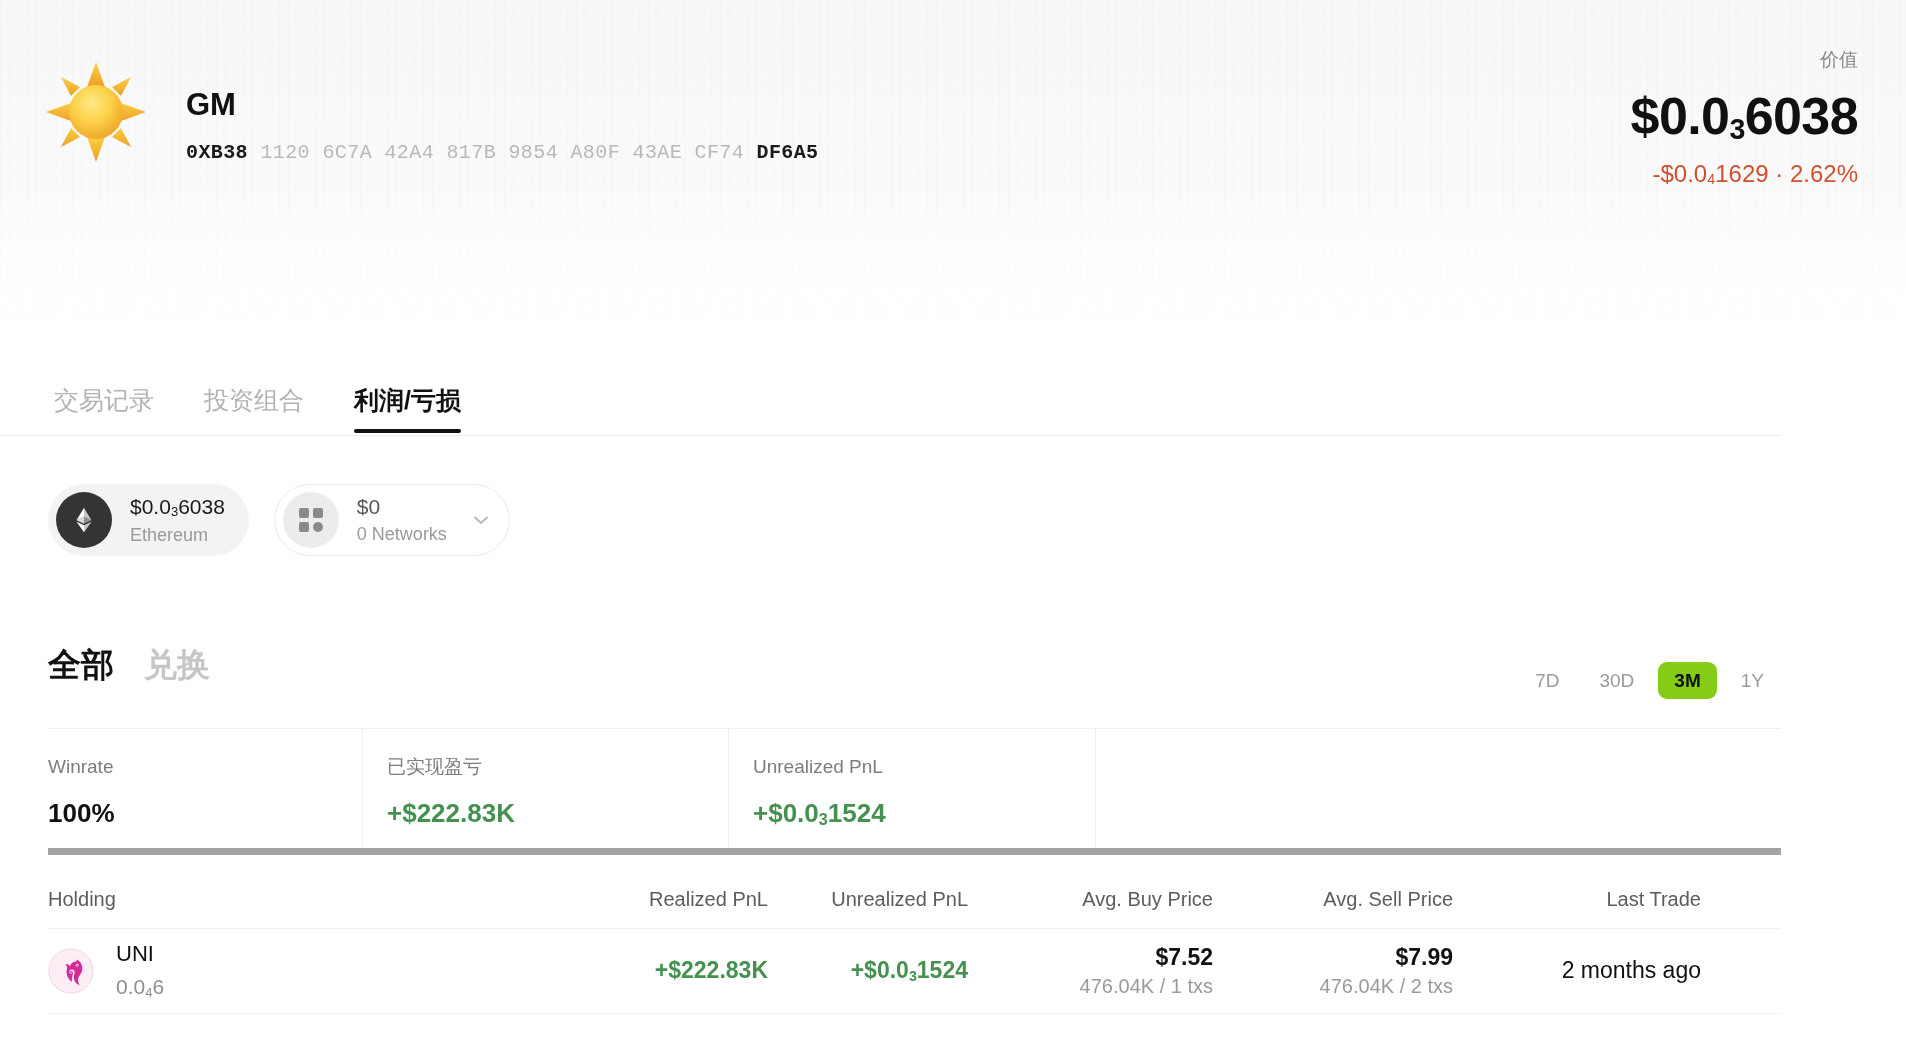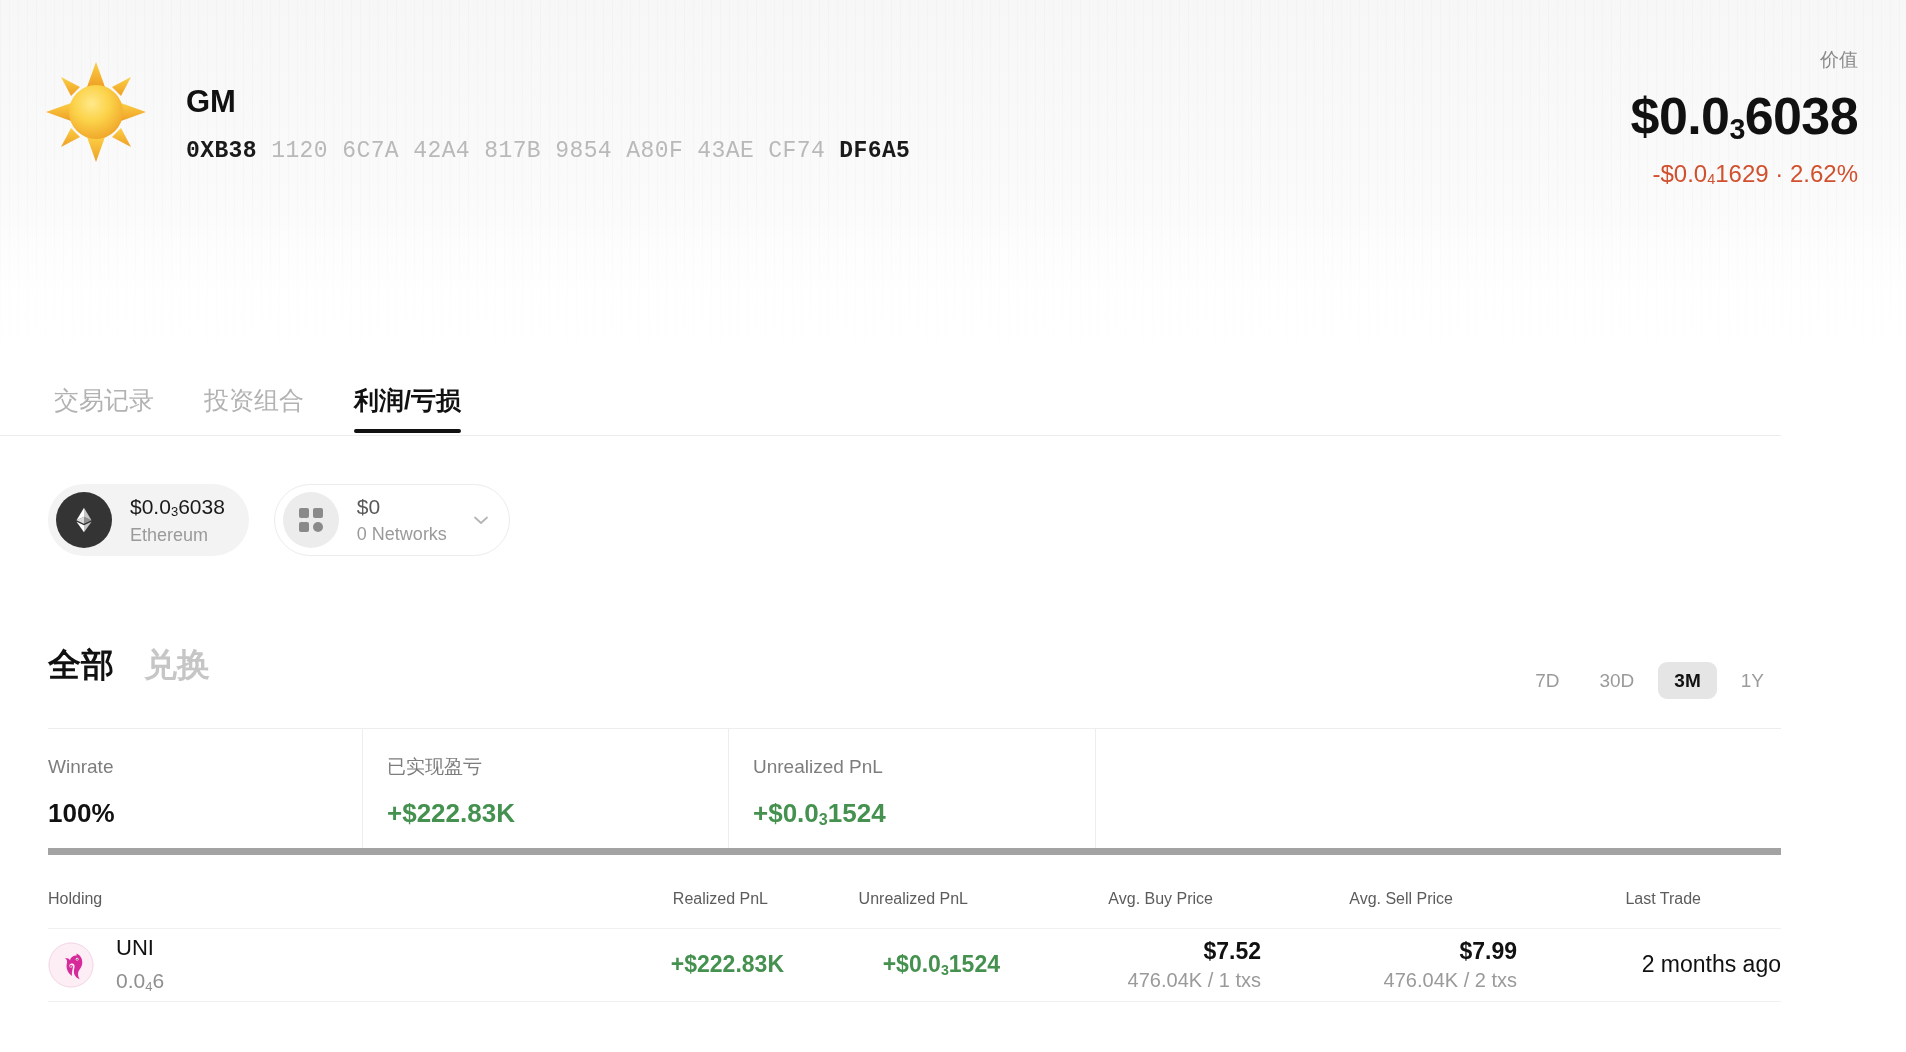--- a/index.html
+++ b/index.html
@@ -29,21 +29,21 @@
 
   
   .identity { position:absolute; left:44px; top:60px; display:flex; align-items:flex-end; }
   .sun-icon { width:104px; height:104px; position:relative; flex:0 0 104px; }
   .sun-icon svg { display:block; width:104px; height:104px; }
   .id-text { margin-left:38px; padding-top:10px; }
   .gm-title {
     font-size:31px; font-weight:bold; letter-spacing:-0.2px; color:#111111; line-height:1;
   }
   .address {
-    margin-top:21px; font-size:23px; letter-spacing:0.4px;
+    margin-top:21px; font-size:20px; letter-spacing:0.4px;
     font-family:"Liberation Mono", monospace; color:#b9b9b9; white-space:nowrap;
   }
   .address .hl { color:#1a1a1a; font-weight:bold; }
 
   
   .value-block { position:absolute; right:48px; top:50px; text-align:right; }
   .value-label { font-size:19px; color:#8a8a8a; line-height:1; }
   .value-main {
     margin-top:21px; font-size:52px; font-weight:bold; color:#111111;
     line-height:1; letter-spacing:-0.6px; white-space:nowrap;
@@ -97,45 +97,45 @@
   .filter {
     font-size:33px; font-weight:bold; color:#c6c6c6; line-height:1; cursor:pointer;
   }
   .filter.active { color:#111111; }
 
   .ranges { position:absolute; right:126px; top:662px; display:flex; align-items:center; gap:8px; }
   .range {
     font-size:19px; color:#9a9a9a; padding:9px 16px; border-radius:9px;
     line-height:1; cursor:pointer;
   }
-  .range.active { background:#e5e5e5; color:#111111; font-weight:bold; }
+  .range.active { background:#84cc16; color:#111111; font-weight:bold; }
 
   
   .stats {
     position:absolute; left:48px; top:728px; width:1733px; height:127px;
     border-top:1px solid #ededed; border-bottom:7px solid #a3a3a3;
     display:flex;
   }
   .stat { padding:28px 0 0 0; position:relative; }
   .stat + .stat { border-left:1px solid #ededed; }
   .stat .inner { padding-left:24px; padding-right:24px; }
   .stat:first-child .inner { padding-left:0; }
   .stat-label { font-size:19px; color:#7d7d7d; line-height:1; }
   .stat-value { margin-top:24px; font-size:26px; font-weight:bold; line-height:1; white-space:nowrap; }
   .stat-value.dark { color:#111111; }
   .stat-value.green { color:#45914f; }
   .stat-value sub { font-size:0.62em; vertical-align:-0.2em; }
 
   
   .table { position:absolute; left:48px; top:870px; width:1733px; }
   .thead { display:flex; align-items:center; height:58px; }
-  .th { font-size:16px; color:#5c5c5c; line-height:1; }
+  .th { font-size:20px; color:#5c5c5c; line-height:1; }
   .row {
-    display:flex; align-items:center; height:74px;
-    border-top:1px solid #f0f0f0; border-bottom:1px solid #f0f0f0;justify-content:space-between;
+    display:flex; align-items:center; height:86px;
+    border-top:1px solid #f0f0f0; border-bottom:1px solid #f0f0f0;
   }
   .col-holding  { width:480px; flex:0 0 480px; }
   .col-rpnl     { width:240px; flex:0 0 240px; text-align:right; }
   .col-upnl     { width:200px; flex:0 0 200px; text-align:right; }
   .col-buy      { width:245px; flex:0 0 245px; text-align:right; }
   .col-sell     { width:240px; flex:0 0 240px; text-align:right; }
   .col-last     { width:248px; flex:0 0 248px; text-align:right; }
 
   .holding-cell { display:flex; align-items:center; }
   .token-icon { width:46px; height:46px; flex:0 0 46px; }

